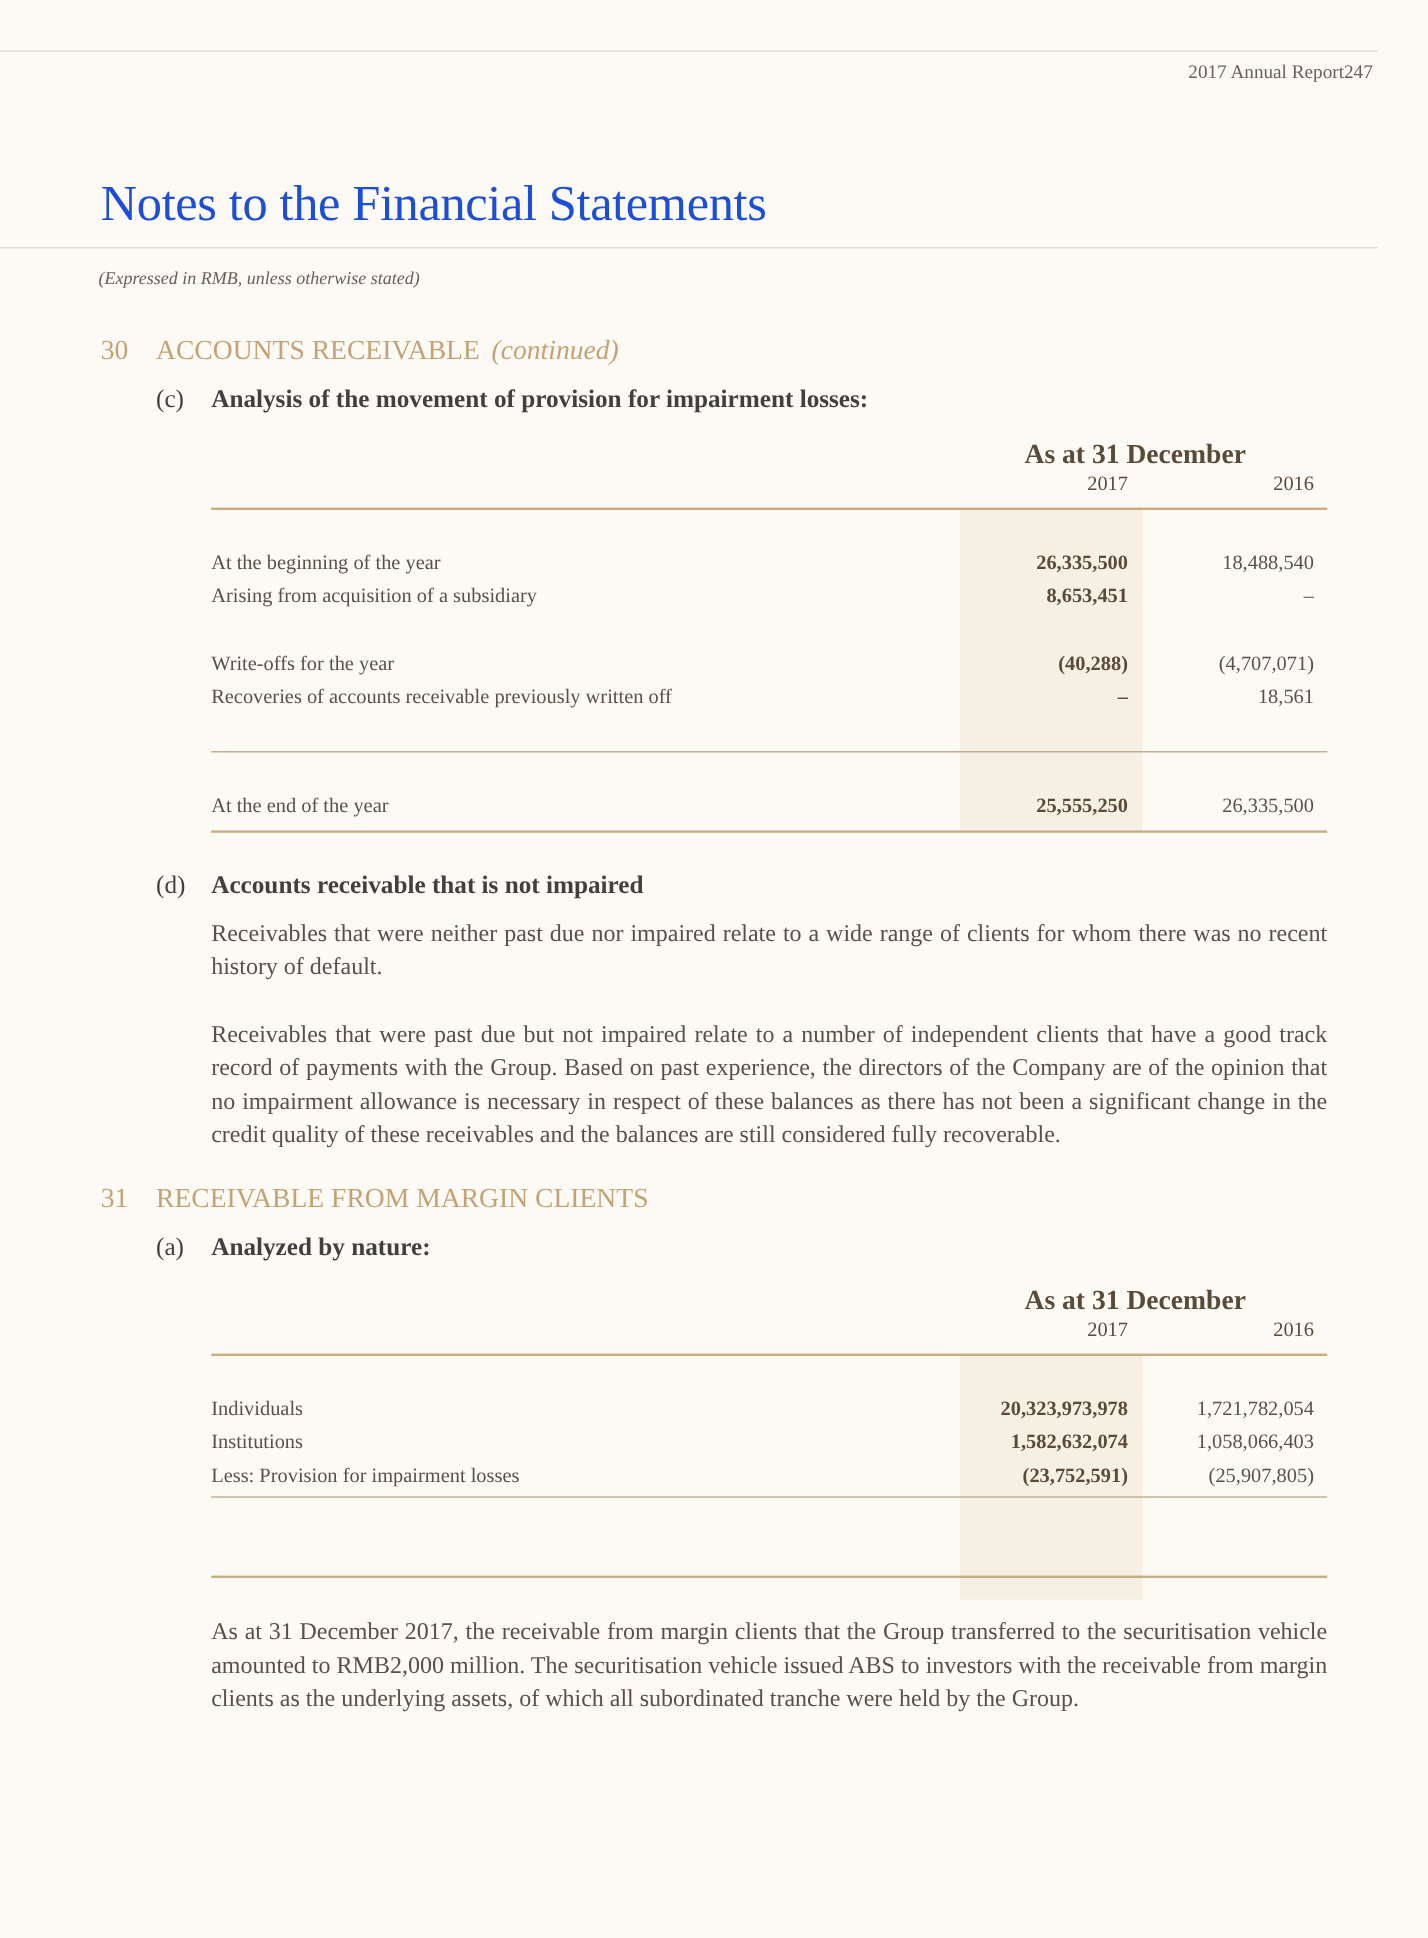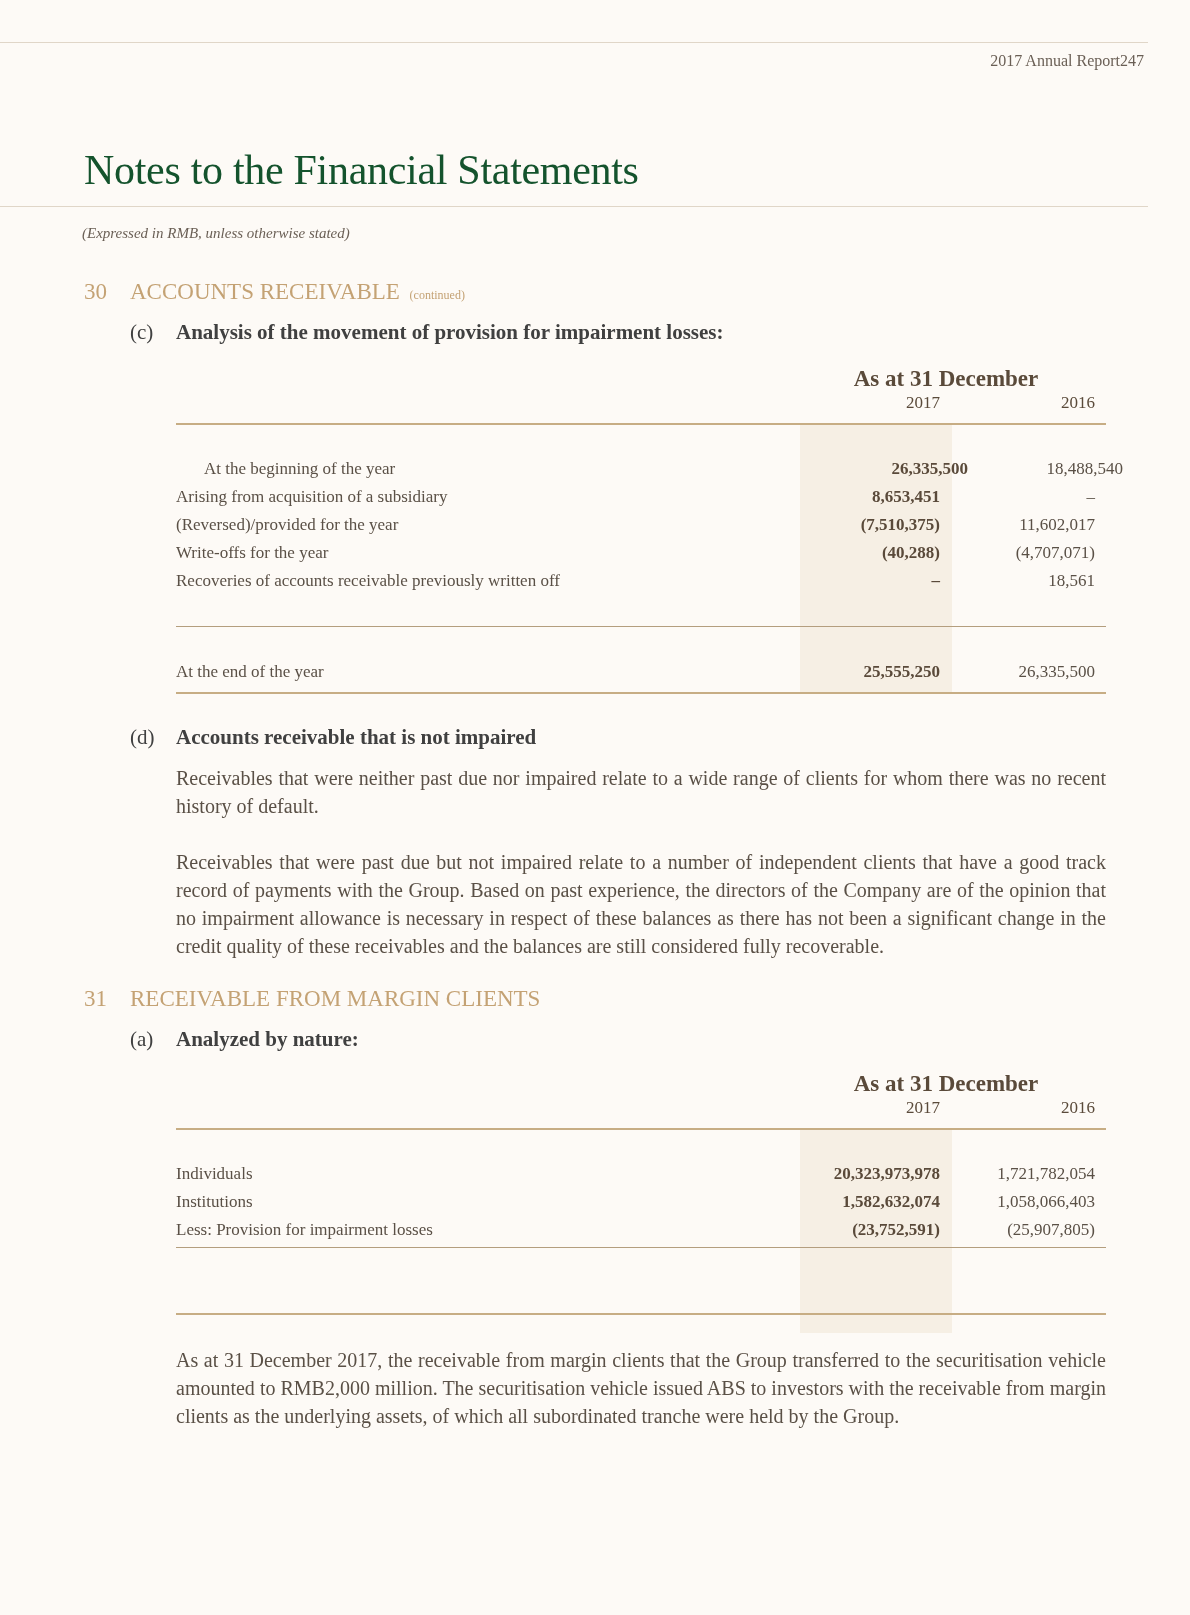--- a/index.html
+++ b/index.html
@@ -31,21 +31,21 @@
       color: #6a5f55;
       white-space: nowrap;
     }
     .running-header .page-num {
     }
     .page-title {
       position: absolute;
       left: 84px;
       top: 146px;
       font-size: 42px;
-      color: #14532d;
+      color: #1d4ed8;
       font-weight: normal;
       margin: 0;
       letter-spacing: -0.3px;
     }
     .rule-title {
       position: absolute;
       left: 0;
       top: 206px;
       width: 1148px;
       height: 1px;
@@ -64,21 +64,22 @@
       left: 84px;
       font-size: 23px;
       color: #c4a274;
       white-space: nowrap;
     }
     .section-heading .num {
       display: inline-block;
       width: 46px;
     }
     .section-heading .cont {
-      font-size: 12px;
+      font-style: italic;
+      font-size: 23px;
       margin-left: 4px;
       margin-top: 20px;
     }
     .sub-heading {
       position: absolute;
       left: 130px;
       font-size: 21px;
       color: #404040;
       font-weight: bold;
       white-space: nowrap;
@@ -196,34 +197,29 @@
   <span class="letter">(c)</span><span>Analysis of the movement of provision for impairment losses:</span>
 </div>
 
 <div class="fin-table" style="top:360px; height:340px;">
   <div class="shade" style="top:65px; height:268px;"></div>
   <div class="hdr-as-at" style="top:6px;">As at 31 December</div>
   <div class="hdr-year y2017" style="top:33px;">2017</div>
   <div class="hdr-year y2016" style="top:33px;">2016</div>
   <div class="rule thick" style="top:63px;"></div>
 
-  <div class="row" style="top:99px;margin-left:28px;">
+  <div class="row" style="top:99px;">
     <span class="label">At the beginning of the year</span>
     <span class="v2017">26,335,500</span>
     <span class="v2016">18,488,540</span>
   </div>
   <div class="row" style="top:127px;">
     <span class="label">Arising from acquisition of a subsidiary</span>
     <span class="v2017">8,653,451</span>
     <span class="v2016">–</span>
-  </div>
-  <div class="row" style="top:155px;">
-    <span class="label">(Reversed)/provided for the year</span>
-    <span class="v2017 paren">(7,510,375)</span>
-    <span class="v2016">11,602,017</span>
   </div>
   <div class="row" style="top:183px;">
     <span class="label">Write-offs for the year</span>
     <span class="v2017 paren">(40,288)</span>
     <span class="v2016 paren">(4,707,071)</span>
   </div>
   <div class="row" style="top:211px;">
     <span class="label">Recoveries of accounts receivable previously written off</span>
     <span class="v2017">–</span>
     <span class="v2016">18,561</span>

